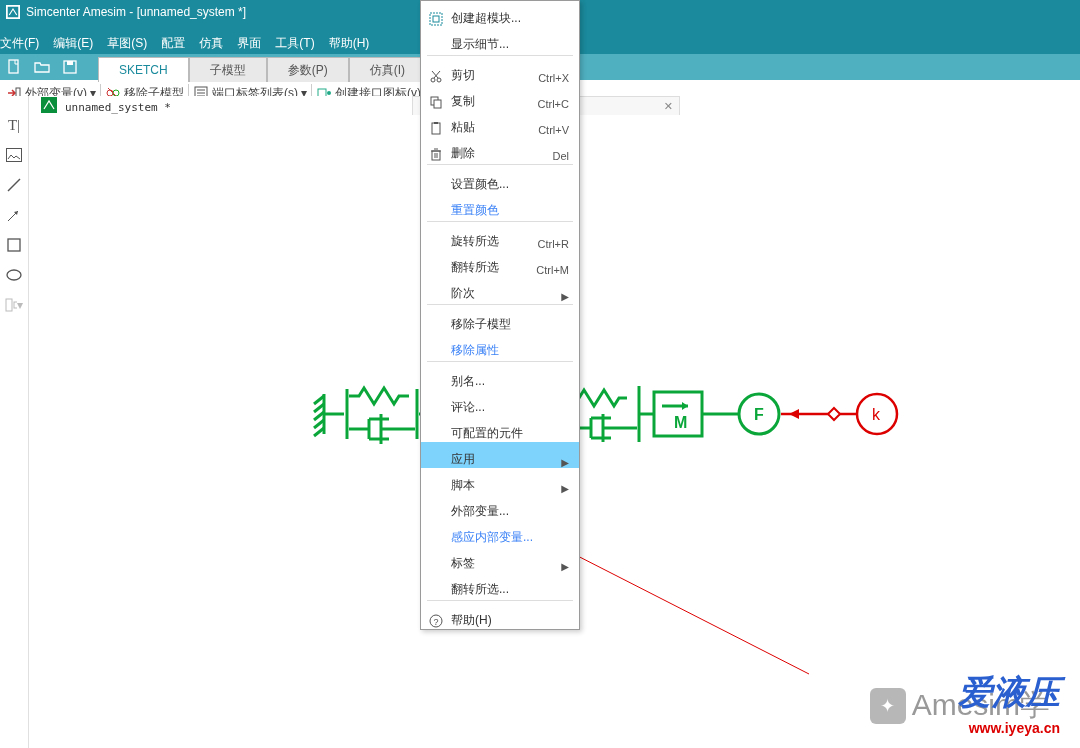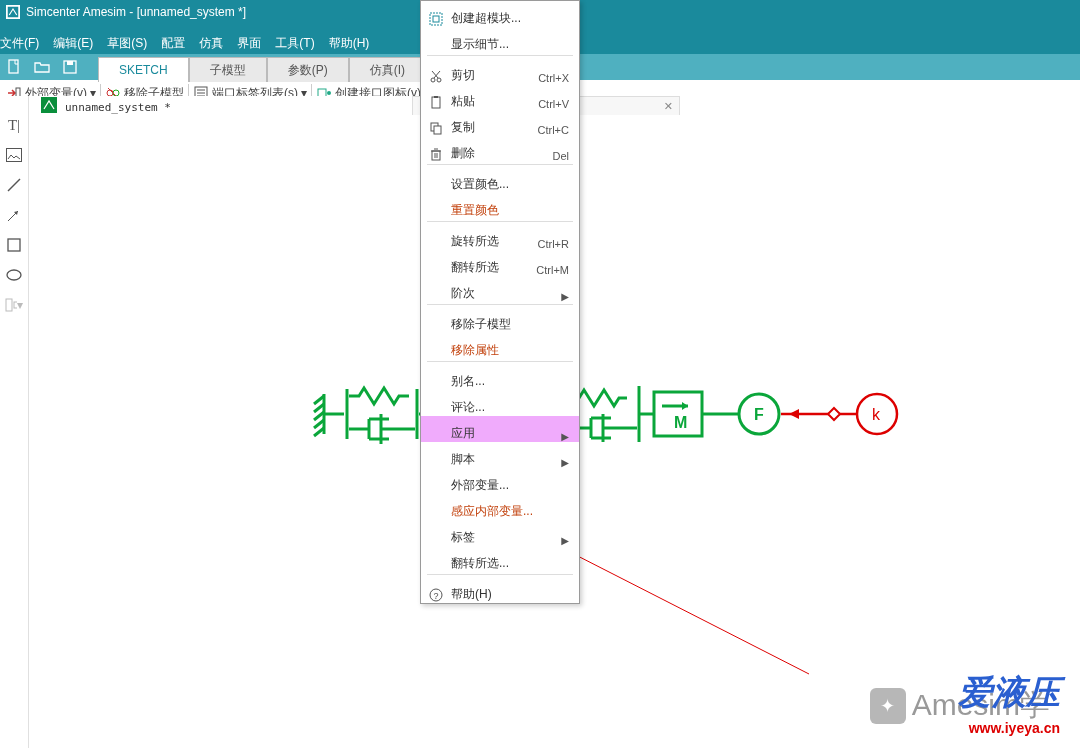--- a/index.html
+++ b/index.html
@@ -29,22 +29,22 @@
 .doc-close-tab{position:absolute;top:0;right:400px;width:260px;height:18px;border:1px solid #ddd;border-bottom:none;display:flex;align-items:center;justify-content:flex-end;padding-right:6px;background:#f7f7f7}
 .doc-close-tab .x{color:#888;font-size:11px}
 .canvas{position:absolute;left:0;top:18px;right:0;bottom:0}
 .sel-box{border:2px dotted #555}
 .green-stroke{stroke:#0aa63a;stroke-width:3;fill:none}
 .green-line{stroke:#0aa63a;stroke-width:3}
 .red-stroke{stroke:#d00;stroke-width:2.5;fill:none}
 
 .ctx{position:absolute;left:420px;top:0;width:158px;background:#fff;border:1px solid #9a9a9a;box-shadow:2px 2px 5px rgba(0,0,0,.2);font-size:12px}
 .ctx-row{height:26px;display:flex;align-items:flex-end;padding:0 10px 0 30px;position:relative;color:#333}
-.ctx-row.disabled{color:#c2410c}
-.ctx-row.hi{background:#f0abfc}
+.ctx-row.disabled{color:#3b82f6}
+.ctx-row.hi{background:#7dd3fc}
 .ctx-row .ic{position:absolute;left:7px;width:16px;height:16px;display:flex;align-items:center;justify-content:center;color:#555}
 .ctx-row .sc{margin-left:auto;color:#555;font-size:11px}
 .ctx-row .arr{margin-left:auto;color:#555;font-size:10px}
 .ctx-sep{height:1px;background:#ddd;margin:2px 6px}
 
 .wm{position:absolute;right:30px;bottom:22px;font-size:30px;color:#888;display:flex;align-items:center;gap:6px;opacity:.85}
 .wm .chat{width:36px;height:36px;border-radius:6px;background:#888;opacity:.7;display:flex;align-items:center;justify-content:center;color:#fff;font-size:18px}
 .wm2{position:absolute;right:20px;bottom:32px;font-size:34px;font-weight:bold;font-style:italic;color:#2a5fd0}
 .wm3{position:absolute;right:20px;bottom:12px;font-size:14px;font-weight:bold;color:#d00}
 
@@ -300,36 +300,36 @@
           <line x1="5" y1="9" x2="11" y2="2" stroke="#555"></line>
           <line x1="9" y1="9" x2="3" y2="2" stroke="#555"></line>
         </svg>
       </span>
       <span>剪切</span>
       <span class="sc">Ctrl+X</span>
     </div>
     <div class="ctx-row">
       <span class="ic">
         <svg width="14" height="14" viewBox="0 0 14 14">
+          <rect x="2" y="2" width="7" height="8" fill="none" stroke="#555"></rect>
+          <rect x="5" y="5" width="7" height="8" fill="#fff" stroke="#555"></rect>
+        </svg>
+      </span>
+      <span>复制</span>
+      <span class="sc">Ctrl+C</span>
+    </div>
+    <div class="ctx-row">
+      <span class="ic">
+        <svg width="14" height="14" viewBox="0 0 14 14">
           <rect x="3" y="2" width="8" height="11" fill="none" stroke="#555"></rect>
           <rect x="5" y="1" width="4" height="2" fill="#555"></rect>
         </svg>
       </span>
       <span>粘贴</span>
       <span class="sc">Ctrl+V</span>
-    </div>
-    <div class="ctx-row">
-      <span class="ic">
-        <svg width="14" height="14" viewBox="0 0 14 14">
-          <rect x="2" y="2" width="7" height="8" fill="none" stroke="#555"></rect>
-          <rect x="5" y="5" width="7" height="8" fill="#fff" stroke="#555"></rect>
-        </svg>
-      </span>
-      <span>复制</span>
-      <span class="sc">Ctrl+C</span>
     </div>
     <div class="ctx-row">
       <span class="ic">
         <svg width="14" height="14" viewBox="0 0 14 14">
           <rect x="3" y="4" width="8" height="9" fill="none" stroke="#555"></rect>
           <line x1="2" y1="4" x2="12" y2="4" stroke="#555"></line>
           <line x1="5" y1="2" x2="9" y2="2" stroke="#555"></line>
           <line x1="6" y1="6" x2="6" y2="11" stroke="#555"></line>
           <line x1="8" y1="6" x2="8" y2="11" stroke="#555"></line>
         </svg>
@@ -364,20 +364,23 @@
     <div class="ctx-row disabled">
       <span>移除属性</span>
     </div>
     <div class="ctx-sep"></div>
     <div class="ctx-row">
       <span>别名...</span>
     </div>
     <div class="ctx-row">
       <span>评论...</span>
     </div>
+    <div class="ctx-row">
+      <span>可配置的元件</span>
+    </div>
     <div class="ctx-row hi">
       <span>应用</span>
       <span class="arr">▶</span>
     </div>
     <div class="ctx-row">
       <span>脚本</span>
       <span class="arr">▶</span>
     </div>
     <div class="ctx-row">
       <span>外部变量...</span>

